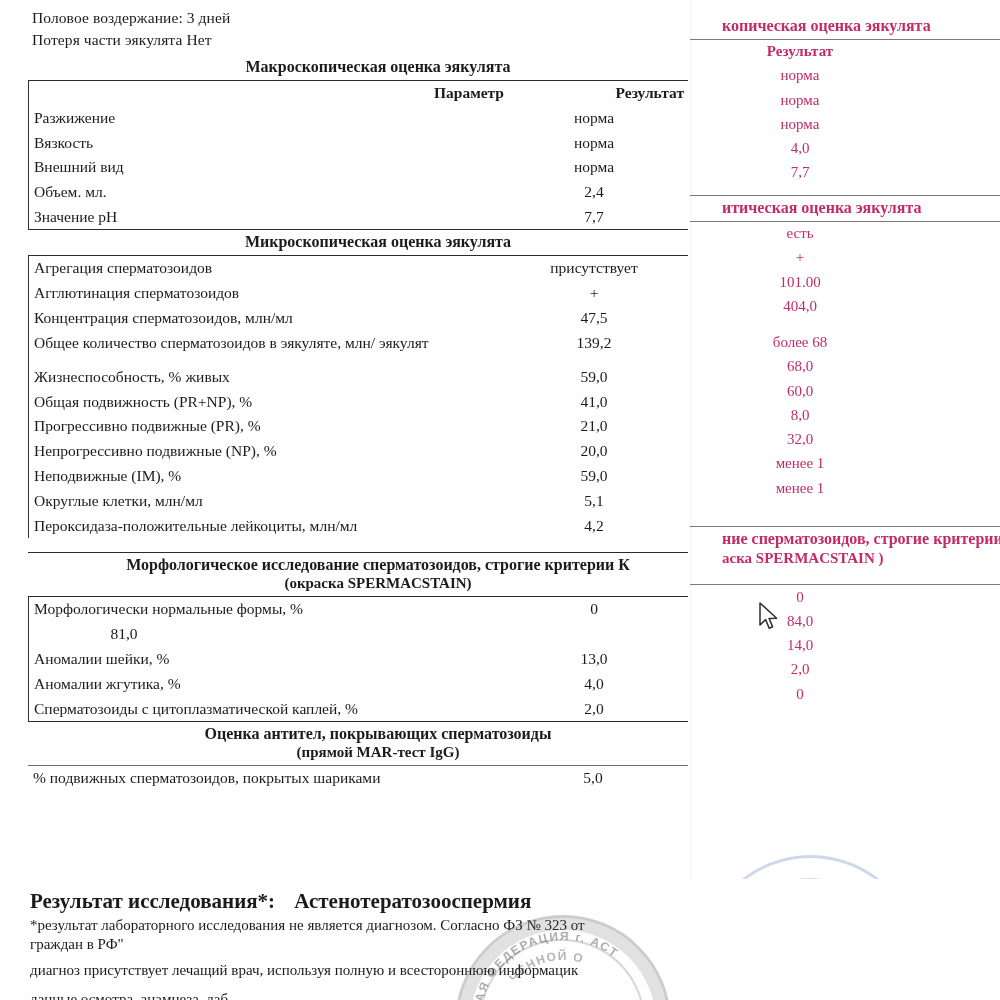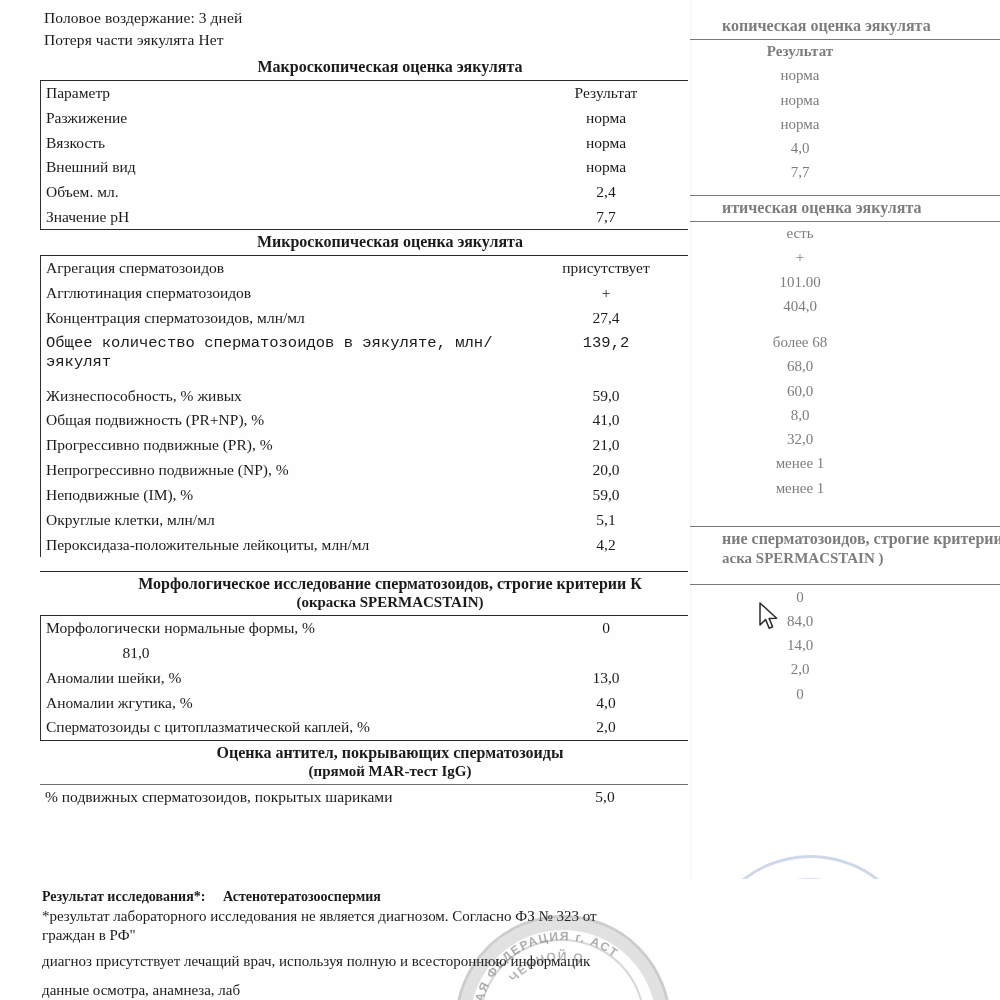--- a/index.html
+++ b/index.html
@@ -22,34 +22,34 @@
   #page-left {
     position: absolute;
     left: 0; top: 0;
     width: 688px;
     height: 1000px;
     overflow: hidden;
     background: #fefefe;
   }
   #page-left-inner {
     position: absolute;
-    left: 12px; top: 0;
+    left: 0; top: 0;
     width: 760px;   
     height: 963px;
   }
 
   
   #page-right {
     position: absolute;
     left: 690px; top: 0;
     width: 310px;
     height: 879px;
     overflow: hidden;
     background: #ffffff;
-    color: #737373;
+    color: #be185d;
     opacity: .92;
   }
   #page-right-inner {
     position: absolute;
     left: -248px; top: 0;
     width: 600px;
     height: 1000px;
   }
 
   
@@ -107,23 +107,23 @@
   .row {
     display: flex;
     align-items: baseline;
     font-size: 15.5px;
     line-height: 1.15;
     padding: 3.5px 0 3.5px 5px;
     white-space: nowrap;
   }
   .row .label { flex: 0 0 auto; width: 470px; white-space: normal; }
   .row .value { flex: 0 0 auto; width: 180px; text-align: center; }
-  .row.tall { padding-bottom: 1px; font-family: Liberation Mono, monospace; }
+  .row.tall { padding-bottom: 1px; }
   .row .label.wrap { white-space: normal; line-height: 1.22; }
-  .row-head .label, .row-head .value { font-weight: normal; }
+  .row-head .label, .row-head .value { font-weight: bold; text-align: right; }
 
   
   .rrow {
     font-size: 15px;
     line-height: 1.15;
     padding: 3.5px 0;
     text-align: center;
     white-space: nowrap;
   }
   .rrow.head { font-weight: bold; }
@@ -132,21 +132,21 @@
   
   .footer-block {
     position: absolute;
     left: 30px;
     width: 700px;
     font-size: 15px;
     line-height: 1.28;
   }
   .footer-title {
     font-weight: bold;
-    font-size: 14px;
+    font-size: 21px;
     margin-bottom: 1px;
     white-space: nowrap;
   }
   .footer-title .dx { margin-left: 14px; }
   .footer-line { white-space: nowrap; }
   .footer-line.cut { overflow: hidden; }
 
   
   .stamp {
     position: absolute;
@@ -254,21 +254,21 @@
         <div class="row">
           <div class="label">Агрегация сперматозоидов</div>
           <div class="value">присутствует</div>
         </div>
         <div class="row">
           <div class="label">Агглютинация сперматозоидов</div>
           <div class="value">+</div>
         </div>
         <div class="row">
           <div class="label">Концентрация сперматозоидов, млн/мл</div>
-          <div class="value">27,4</div>
+          <div class="value">47,5</div>
         </div>
         <div class="row tall">
           <div class="label wrap">Общее количество сперматозоидов в эякуляте, млн/ эякулят</div>
           <div class="value">139,2</div>
         </div>
         <div class="row" style="padding-top:14px">
           <div class="label">Жизнеспособность, % живых</div>
           <div class="value">59,0</div>
         </div>
         <div class="row">

